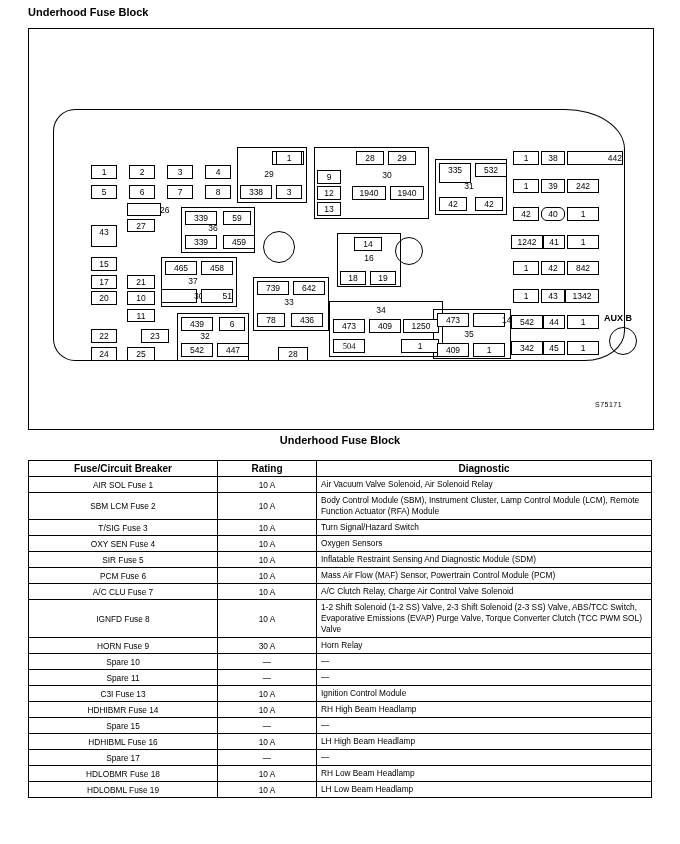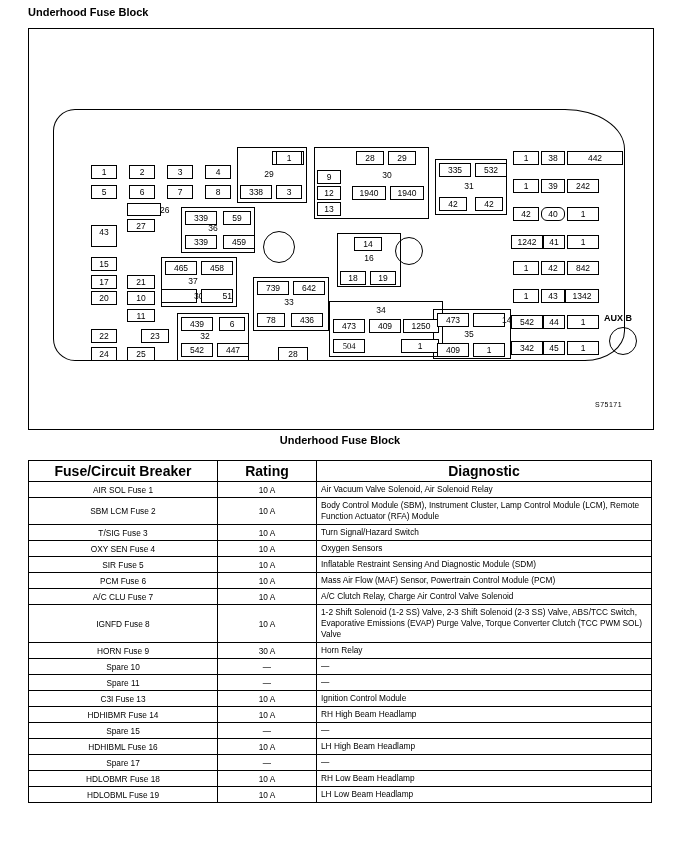--- a/index.html
+++ b/index.html
@@ -17,21 +17,21 @@
   .circ{position:absolute;border:1.2px solid #000;border-radius:50%;}
   .grp{position:absolute;border:1px solid #000;box-sizing:border-box;}
 
   .auxb{position:absolute;font-size:9px;font-weight:bold;}
   .code{position:absolute;font-size:7px;letter-spacing:.5px;}
 
   .title-mid{position:absolute;left:0;top:434px;width:680px;text-align:center;font-size:11px;font-weight:bold;}
 
   table.fuse{position:absolute;left:28px;top:460px;width:624px;border-collapse:collapse;font-size:8.3px;}
   table.fuse th, table.fuse td{border:1px solid #000;padding:2px 4px;vertical-align:middle;}
-  table.fuse th{font-weight:bold;text-align:center;font-size:14px;}
+  table.fuse th{font-weight:bold;text-align:center;font-size:10px;}
   td.c1{width:180px;text-align:center;}
   td.c2{width:90px;text-align:center;}
   td.c3{text-align:left;line-height:11px;}
   .dash{text-align:center;}
 </style>
 </head>
 <body>
 
 <div class="page">
 
@@ -103,31 +103,31 @@
         <div class="cell" style="left: 323px; top: 157px; width: 34px; height: 14px;">1940</div>
         <div class="cell" style="left: 361px; top: 157px; width: 34px; height: 14px;">1940</div>
         <div class="cell" style="left: 325px; top: 208px; width: 28px; height: 14px;">14</div>
         <div class="cell" style="left: 311px; top: 242px; width: 26px; height: 14px;">18</div>
         <div class="cell" style="left: 341px; top: 242px; width: 26px; height: 14px;">19</div>
         <div class="cell" style="left: 304px; top: 290px; width: 32px; height: 14px;">473</div>
         <div class="cell" style="left: 340px; top: 290px; width: 32px; height: 14px;">409</div>
         <div class="cell" style="left: 374px; top: 290px; width: 36px; height: 14px;">1250</div>
         <div class="cell" style="left: 304px; top: 310px; width: 32px; height: 14px; font-family: Liberation Serif, serif;">504</div>
         <div class="cell" style="left: 372px; top: 310px; width: 38px; height: 14px;">1</div>
-        <div class="cell" style="left: 410px; top: 134px; width: 32px; height: 14px;">335</div>
+        <div class="cell" style="left: 410px; top: 134px; width: 32px; height: 20px;">335</div>
         <div class="cell" style="left: 446px; top: 134px; width: 32px; height: 14px;">532</div>
         <div class="cell" style="left: 410px; top: 168px; width: 28px; height: 14px;">42</div>
         <div class="cell" style="left: 446px; top: 168px; width: 28px; height: 14px;">42</div>
         <div class="cell" style="left: 408px; top: 284px; width: 32px; height: 14px;">473</div>
         <div class="cell" style="left: 444px; top: 284px; width: 32px; height: 14px; padding-left: 28px;">142</div>
         <div class="cell" style="left: 408px; top: 314px; width: 32px; height: 14px;">409</div>
         <div class="cell" style="left: 444px; top: 314px; width: 32px; height: 14px;">1</div>
         <div class="cell" style="left: 484px; top: 122px; width: 26px; height: 14px;">1</div>
         <div class="cell" style="left: 512px; top: 122px; width: 24px; height: 14px;">38</div>
-        <div class="cell" style="left: 538px; top: 122px; width: 56px; height: 14px;">442</div>
+        <div class="cell" style="left: 538px; top: 122px; width: 56px; height: 14px; text-align: right;">442</div>
         <div class="cell" style="left: 484px; top: 150px; width: 26px; height: 14px;">1</div>
         <div class="cell" style="left: 512px; top: 150px; width: 24px; height: 14px;">39</div>
         <div class="cell" style="left: 538px; top: 150px; width: 32px; height: 14px;">242</div>
         <div class="cell" style="left: 484px; top: 178px; width: 26px; height: 14px;">42</div>
         <div class="cell" style="left: 512px; top: 178px; width: 24px; height: 14px; border-radius: 6px;">40</div>
         <div class="cell" style="left: 538px; top: 178px; width: 32px; height: 14px;">1</div>
         <div class="cell" style="left: 482px; top: 206px; width: 32px; height: 14px;">1242</div>
         <div class="cell" style="left: 514px; top: 206px; width: 22px; height: 14px;">41</div>
         <div class="cell" style="left: 538px; top: 206px; width: 32px; height: 14px;">1</div>
         <div class="cell" style="left: 484px; top: 232px; width: 26px; height: 14px;">1</div>

